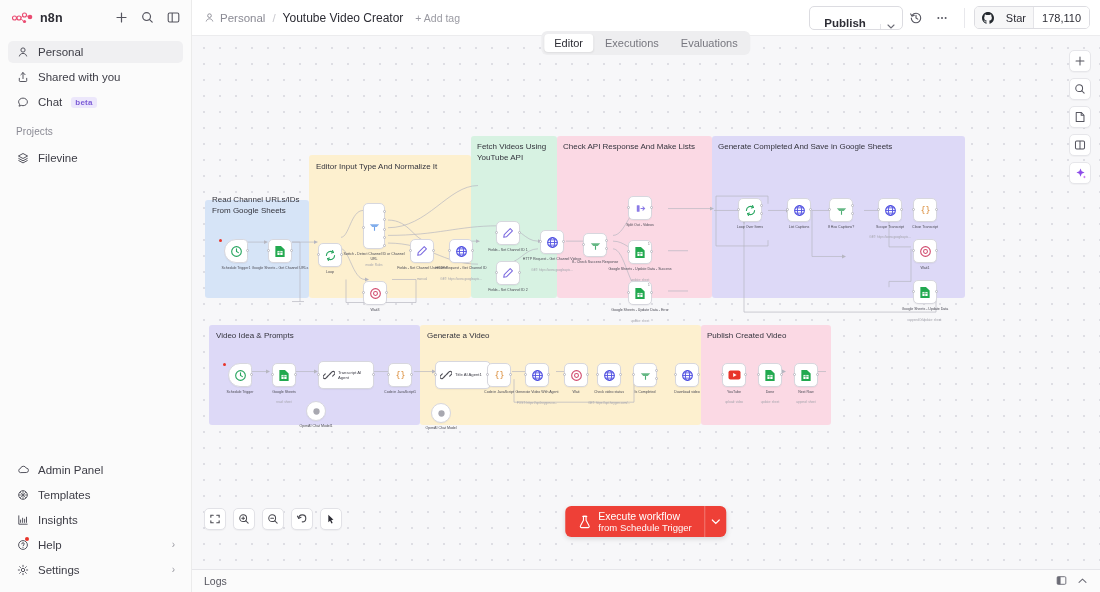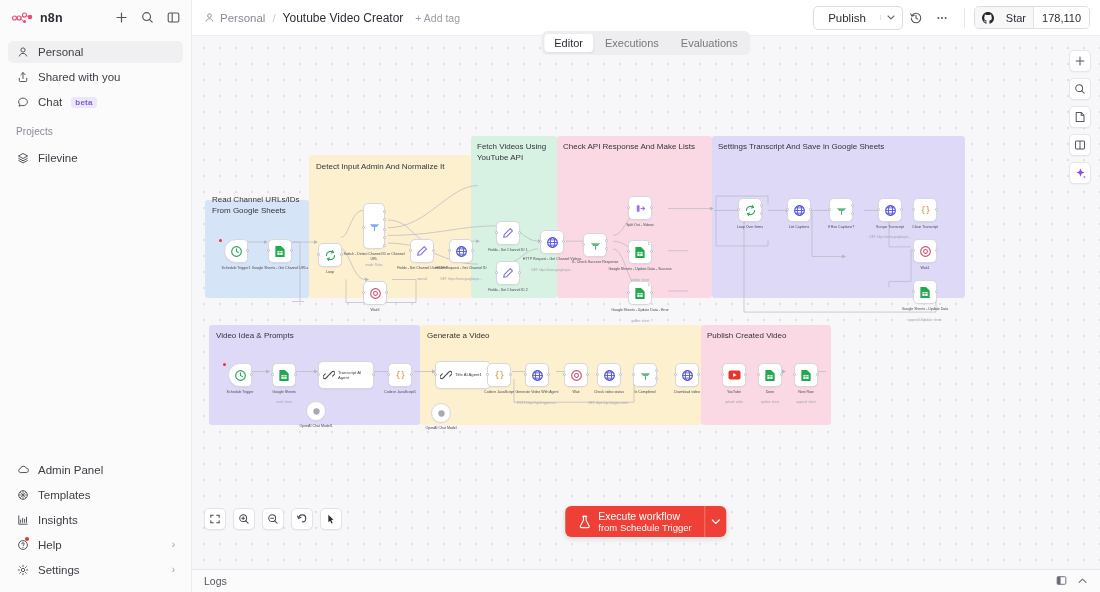--- a/index.html
+++ b/index.html
@@ -56,21 +56,21 @@
   .topbar {
     height:36px; display:flex; align-items:center; padding:0 10px 0 12px;
     background:#fff; flex:0 0 36px; border-bottom:1px solid #ececee;
   }
   .crumb { display:flex; align-items:center; gap:5px; font-size:11.5px; color:#8a8a94; }
   .crumb .person-ico { width:11px; height:11px; color:#8a8a94; display:flex; }
   .crumb .sep { color:#c8c8ce; margin:0 2px; }
   .crumb .wf-name { color:#2d2d35; font-size:12px; }
   .add-tag { font-size:10.5px; color:#9a9aa2; margin-left:12px; cursor:pointer; }
   .top-right { margin-left:auto; display:flex; align-items:center; gap:0; }
-  .publish-group { display:flex; align-items:center; border:1px solid #dcdce1; border-radius:5px; overflow:hidden; height:24px; background:#fff; }
+  .publish-group { display:flex; align-items:flex-end; border:1px solid #dcdce1; border-radius:5px; overflow:hidden; height:24px; background:#fff;font-weight:bold; }
   .publish-btn { padding:0 14px; display:flex; align-items:center; font-size:11.5px; color:#2d2d35; cursor:pointer; }
   .publish-caret { width:22px; display:flex; align-items:center; justify-content:center; border-left:1px solid #e4e4e8; color:#6b6b75; font-size:9px; cursor:pointer; }
   .top-ico { width:26px; height:26px; display:flex; align-items:center; justify-content:center; color:#55555f; cursor:pointer; }
   .top-divider { width:1px; height:20px; background:#e8e8ec; margin:0 9px; }
   .star-group { display:flex; align-items:stretch; border:1px solid #dcdce1; border-radius:5px; overflow:hidden; height:23px; }
   .star-left { display:flex; align-items:center; gap:12px; padding:0 7px; background:#f7f7f8; font-size:11px; color:#2d2d35; cursor:pointer; }
   .star-count { display:flex; align-items:center; padding:0 8px; background:#fff; font-size:11px; color:#2d2d35; border-left:1px solid #e4e4e8; }
 
   
   .tabs {
@@ -342,31 +342,31 @@
       <div class="tab">Evaluations</div>
     </div>
 
     <div class="canvas">
 
       <div class="sticky" style="left:13px;top:164px;width:104px;height:98px;background:#d6e4f7;"></div>
       <div class="sticky-title" style="left:20px;top:159px;width:92px;font-size:8px;">Read Channel URLs/IDs
 From Google Sheets</div>
 
       <div class="sticky" style="left:117px;top:119px;width:162px;height:143px;background:#fdf0cf;"></div>
-      <div class="sticky-title" style="left:124px;top:126px;width:152px;font-size:8px;">Detect Input Admin And Normalize It</div>
+      <div class="sticky-title" style="left:124px;top:126px;width:152px;font-size:8px;">Editor Input Type And Normalize It</div>
 
       <div class="sticky" style="left:279px;top:100px;width:86px;height:162px;background:#d7f2e2;"></div>
       <div class="sticky-title" style="left:285px;top:106px;width:78px;font-size:8px;">Fetch Videos Using
 YouTube API</div>
 
       <div class="sticky" style="left:365px;top:100px;width:155px;height:162px;background:#fbd9e4;"></div>
       <div class="sticky-title" style="left:371px;top:106px;width:150px;font-size:8px;">Check API Response And Make Lists</div>
 
       <div class="sticky" style="left:520px;top:100px;width:253px;height:162px;background:#ddd9f7;"></div>
-      <div class="sticky-title" style="left:526px;top:106px;width:245px;font-size:8px;">Settings Transcript And Save in Google Sheets</div>
+      <div class="sticky-title" style="left:526px;top:106px;width:245px;font-size:8px;">Generate Completed And Save in Google Sheets</div>
 
       <div class="sticky" style="left:17px;top:289px;width:211px;height:100px;background:#ddd9f7;"></div>
       <div class="sticky-title" style="left:24px;top:295px;width:200px;font-size:8px;">Video Idea &amp; Prompts</div>
 
       <div class="sticky" style="left:228px;top:289px;width:281px;height:100px;background:#fdf0cf;"></div>
       <div class="sticky-title" style="left:235px;top:295px;width:270px;font-size:8px;">Generate a Video</div>
 
       <div class="sticky" style="left:509px;top:289px;width:130px;height:100px;background:#fbd9e4;"></div>
       <div class="sticky-title" style="left:515px;top:295px;width:124px;font-size:8px;">Publish Created Video</div>
 

